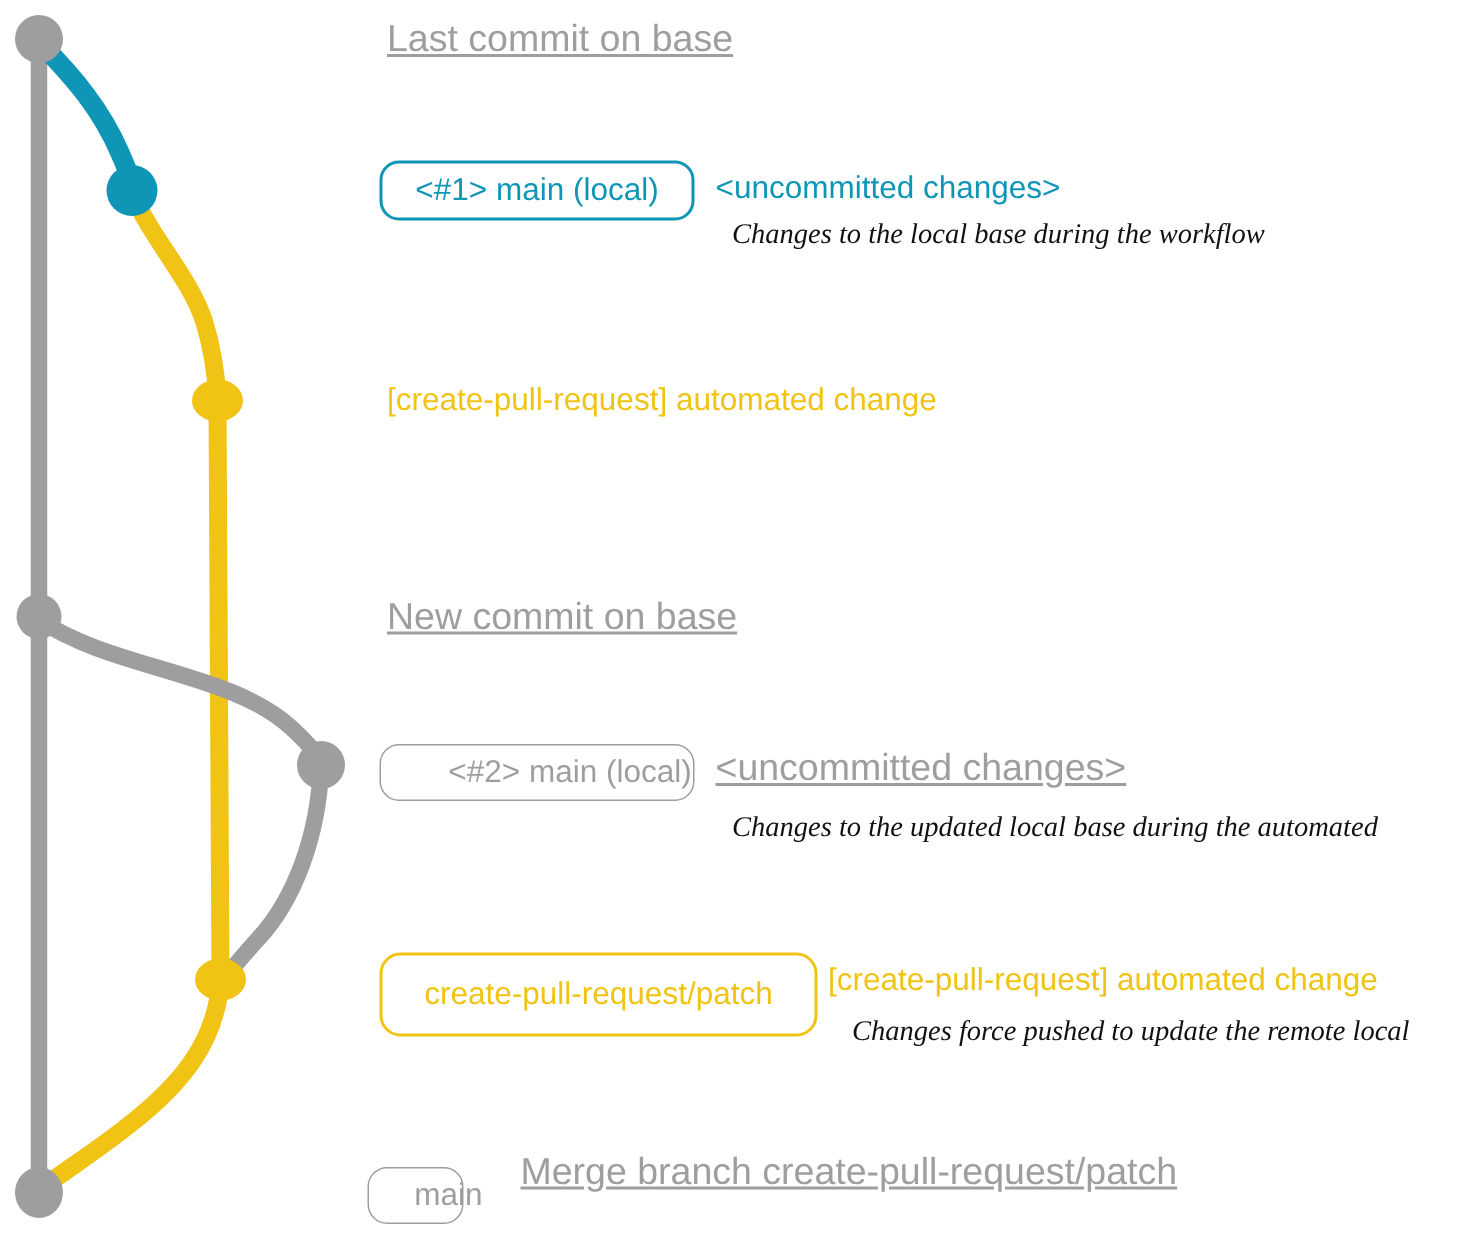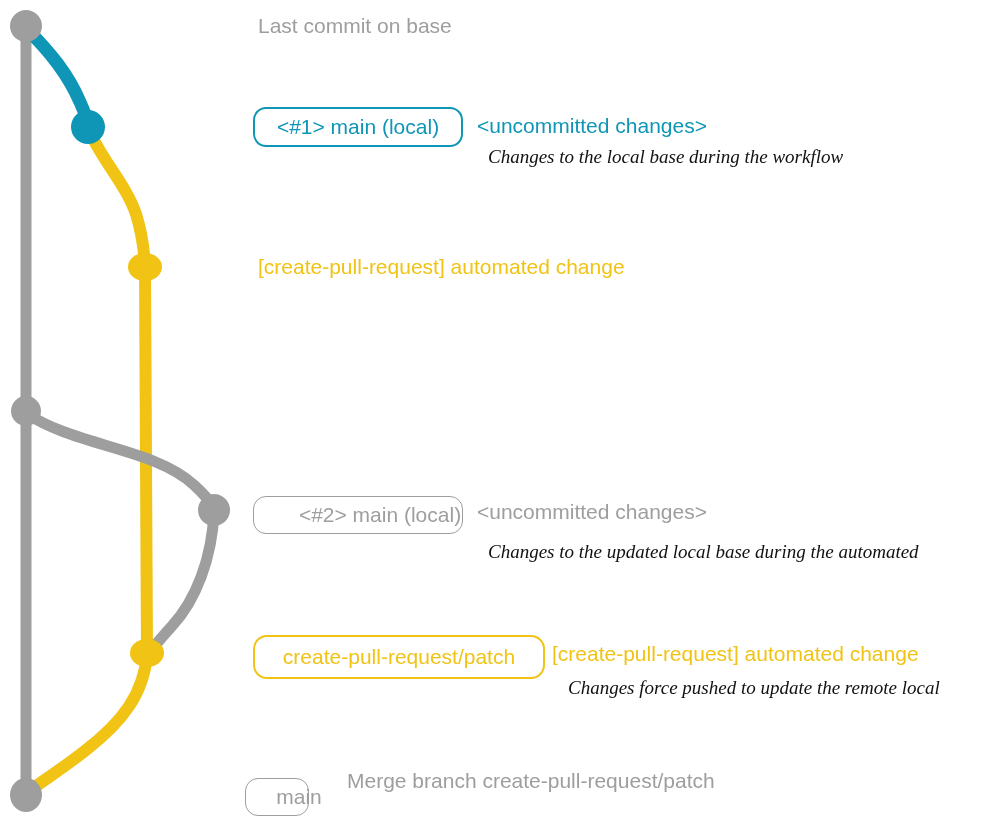--- a/index.html
+++ b/index.html
@@ -7,21 +7,21 @@
   }
   html,body{margin:0;padding:0;background:var(--bg);}
   .stage{
     position:relative;width:981px;height:827px;background:var(--bg);
     overflow:hidden;font-family:"Liberation Sans",sans-serif;
   }
   .graph-svg{position:absolute;left:0;top:0;}
   .stroke-gray{stroke:var(--gray);} .stroke-blue{stroke:var(--blue);} .stroke-yellow{stroke:var(--yellow);}
   .fill-gray{fill:var(--gray);} .fill-blue{fill:var(--blue);} .fill-yellow{fill:var(--yellow);}
   .txt{position:absolute;white-space:nowrap;line-height:24px;}
-  .h-gray{color:var(--gray);font-size:21px;}
+  .h-gray{color:var(--gray);font-size:25px;text-decoration:underline;}
   .h-blue{color:var(--blue);font-size:21px;}
   .h-yellow{color:var(--yellow);font-size:21px;}
   .desc{font-family:"Liberation Serif",serif;font-size:19px;color:var(--ink);line-height:24px;font-style:italic;}
   .badge{
     position:absolute;display:flex;align-items:center;justify-content:center;
     box-sizing:border-box;background:var(--bg);font-size:21px;white-space:nowrap;
   }
   .badge-blue{border:2px solid var(--blue);color:var(--blue);border-radius:13px;}
   .badge-gray{border:1.5px solid var(--gray);color:var(--gray);border-radius:13px;padding-left:44px;}
   .badge-yellow{border:2px solid var(--yellow);color:var(--yellow);border-radius:14px;}
@@ -54,25 +54,26 @@
   </svg>
 
   <div class="txt h-gray" style="left:258px;top:14px">Last commit on base</div>
 
   <div class="badge badge-blue" style="left:253px;top:107px;width:210px;height:40px">&lt;#1&gt; main (local)</div>
   <div class="txt h-blue" style="left:477px;top:114px">&lt;uncommitted changes&gt;</div>
   <div class="txt desc" style="left:488px;top:145px">Changes to the local base during the workflow</div>
 
   <div class="txt h-yellow" style="left:258px;top:255px">[create-pull-request] automated change</div>
 
+  <div class="txt h-gray" style="left:258px;top:399px">New commit on base</div>
 
   <div class="badge badge-gray" style="left:253px;top:496px;width:210px;height:38px">&lt;#2&gt; main (local)</div>
   <div class="txt h-gray" style="left:477px;top:500px">&lt;uncommitted changes&gt;</div>
   <div class="txt desc" style="left:488px;top:540px">Changes to the updated local base during the automated</div>
 
-  <div class="badge badge-yellow" style="left:253px;top:635px;width:292px;height:44px">create-pull-request/patch</div>
+  <div class="badge badge-yellow" style="left:253px;top:635px;width:292px;height:56px">create-pull-request/patch</div>
   <div class="txt h-yellow" style="left:552px;top:642px">[create-pull-request] automated change</div>
   <div class="txt desc" style="left:568px;top:676px">Changes force pushed to update the remote local</div>
 
   <div class="badge badge-gray" style="left:245px;top:778px;width:64px;height:38px">main</div>
   <div class="txt h-gray" style="left:347px;top:769px">Merge branch create-pull-request/patch</div>
 
 </div>
 
 </body></html>

